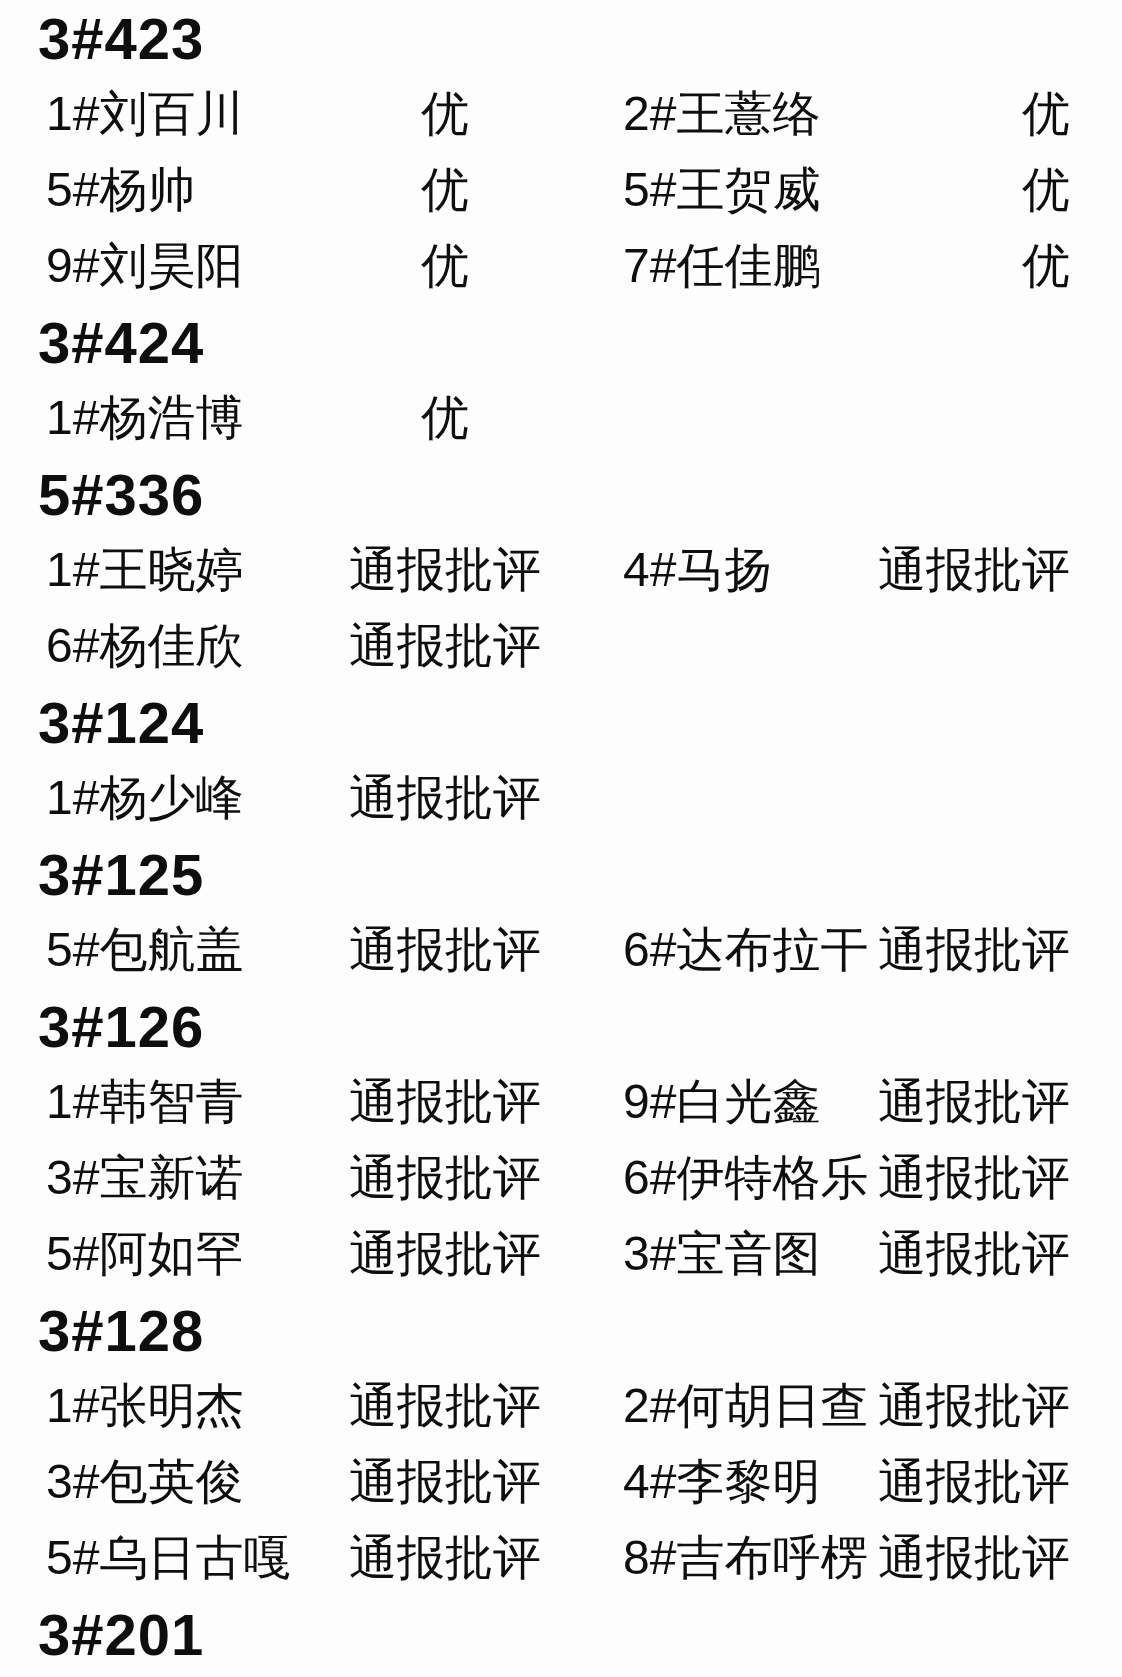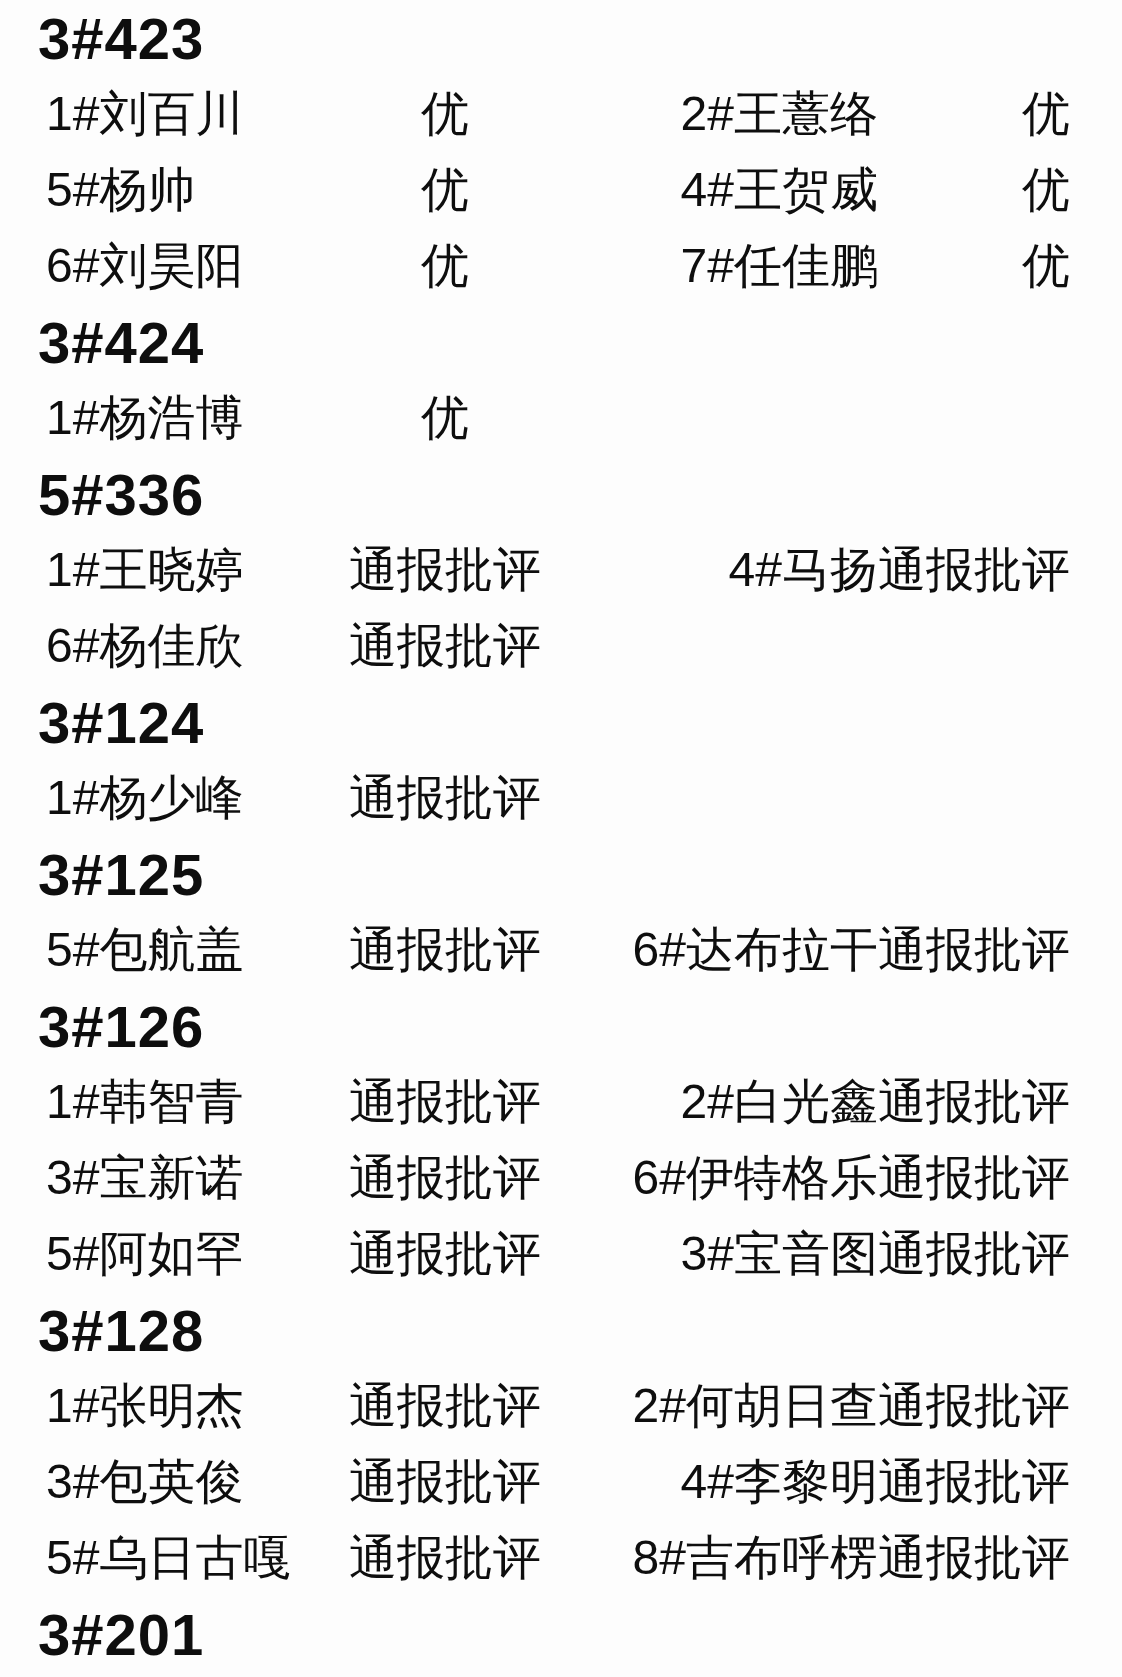--- a/index.html
+++ b/index.html
@@ -40,21 +40,21 @@
   .line.row .n1 {
     text-align: left;
     white-space: nowrap;
     margin-left: 8px;
   }
   .line.row .r1 {
     text-align: center;
     white-space: nowrap;
   }
   .line.row .n2 {
-    text-align: right;
+    text-align: left;
     padding-left: 63px;
     box-sizing: border-box;
     white-space: nowrap;
   }
   .line.row .r2 {
     text-align: right;
     white-space: nowrap;
   }
 </style>
 </head>
@@ -67,26 +67,26 @@
   <div class="line row">
     <span class="n1">1#刘百川</span>
     <span class="r1">优</span>
     <span class="n2">2#王薏络</span>
     <span class="r2">优</span>
   </div>
 
   <div class="line row">
     <span class="n1">5#杨帅</span>
     <span class="r1">优</span>
-    <span class="n2">4#王贺威</span>
+    <span class="n2">5#王贺威</span>
     <span class="r2">优</span>
   </div>
 
   <div class="line row">
-    <span class="n1">6#刘昊阳</span>
+    <span class="n1">9#刘昊阳</span>
     <span class="r1">优</span>
     <span class="n2">7#任佳鹏</span>
     <span class="r2">优</span>
   </div>
 
   <div class="line heading">3#424</div>
 
   <div class="line row">
     <span class="n1">1#杨浩博</span>
     <span class="r1">优</span>
@@ -126,21 +126,21 @@
     <span class="r1">通报批评</span>
     <span class="n2">6#达布拉干</span>
     <span class="r2">通报批评</span>
   </div>
 
   <div class="line heading">3#126</div>
 
   <div class="line row">
     <span class="n1">1#韩智青</span>
     <span class="r1">通报批评</span>
-    <span class="n2">2#白光鑫</span>
+    <span class="n2">9#白光鑫</span>
     <span class="r2">通报批评</span>
   </div>
 
   <div class="line row">
     <span class="n1">3#宝新诺</span>
     <span class="r1">通报批评</span>
     <span class="n2">6#伊特格乐</span>
     <span class="r2">通报批评</span>
   </div>
 

